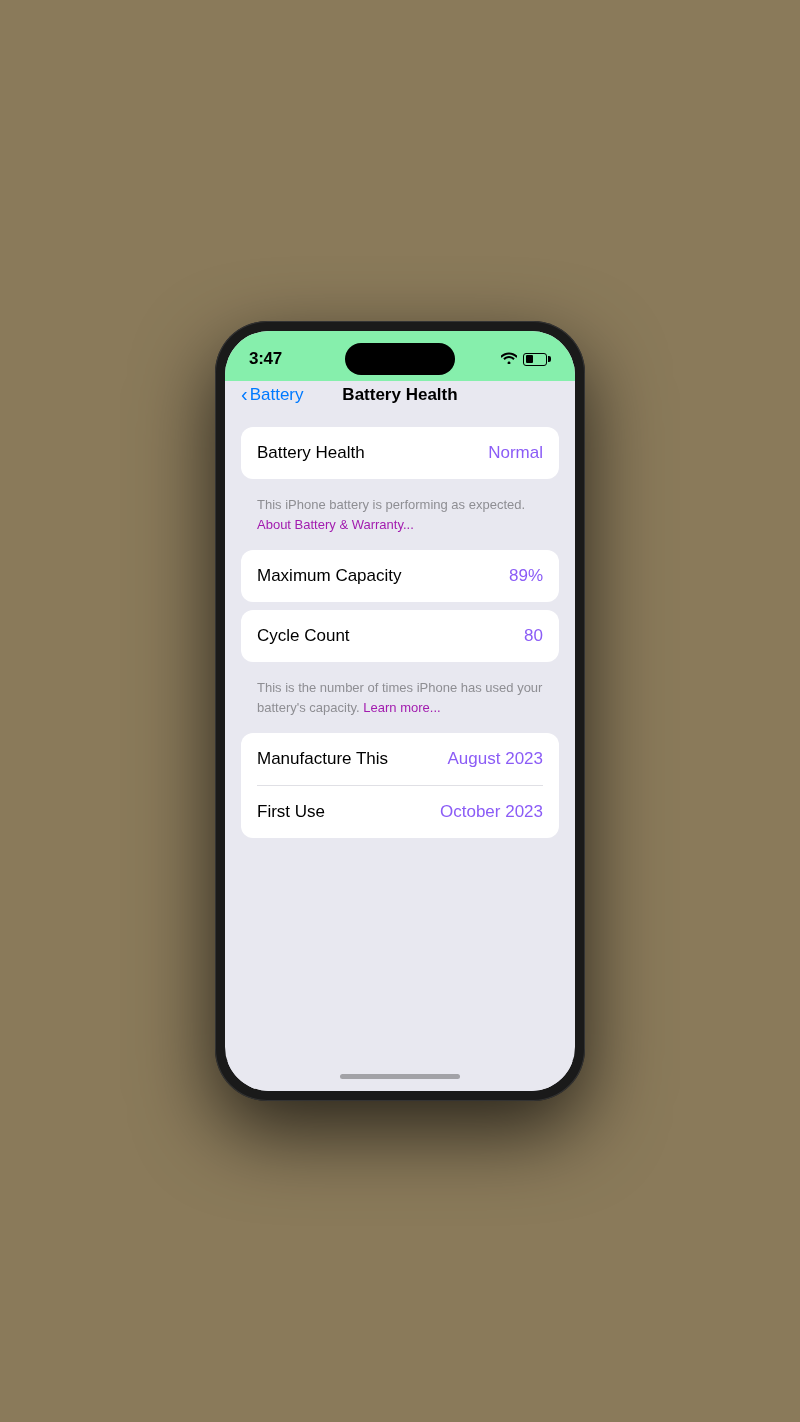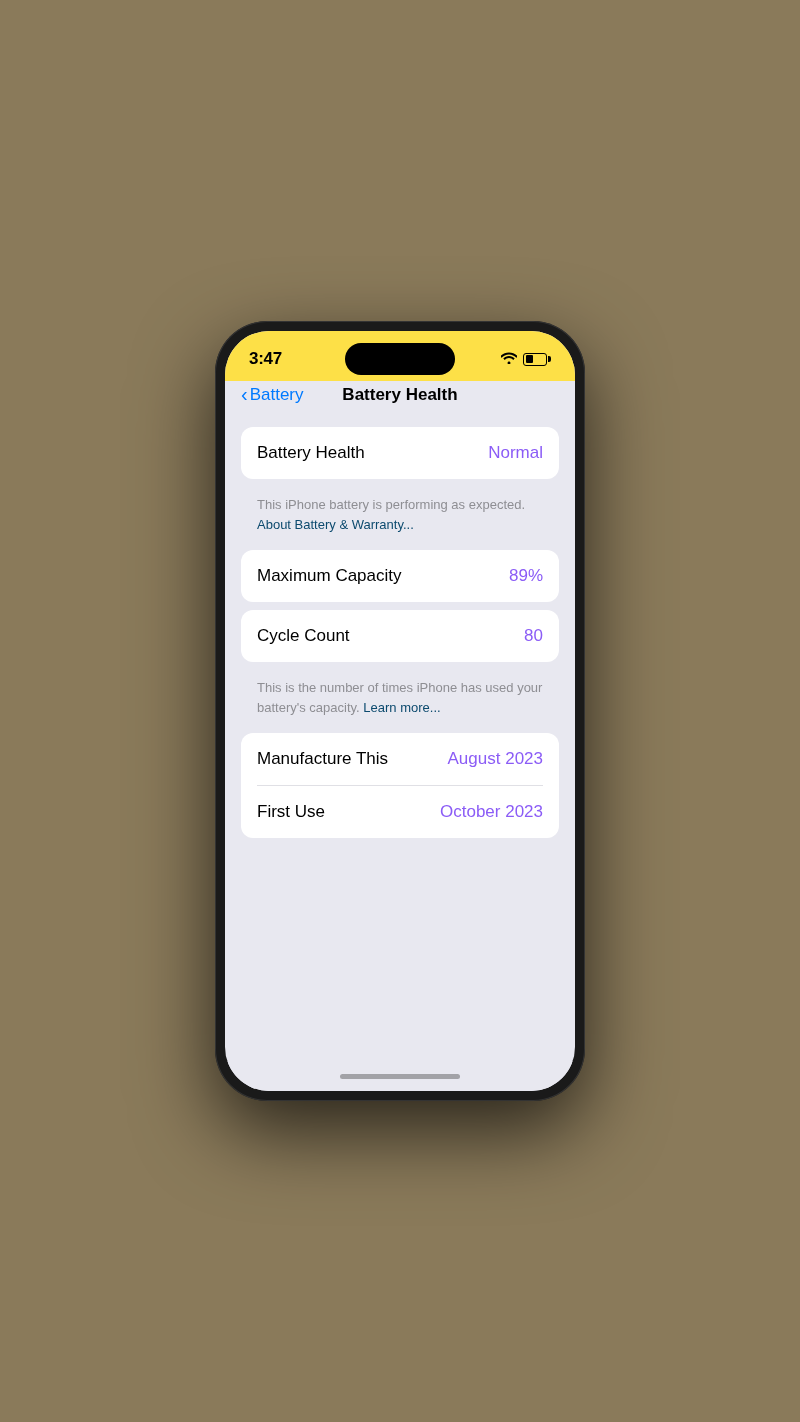--- a/index.html
+++ b/index.html
@@ -51,21 +51,21 @@
       z-index: 10;
     }
 
     
     .status-bar {
       display: flex;
       justify-content: space-between;
       align-items: center;
       padding: 14px 24px 8px;
       min-height: 50px;
-      background: #fde047;
+      background: #86efac;
       position: relative;
       z-index: 5;
     }
 
     .status-time {
       font-size: 17px;
       font-weight: 600;
       color: #000;
       letter-spacing: -0.3px;
     }
@@ -192,21 +192,21 @@
 
     
     .description {
       padding: 8px 16px 16px;
       color: #8e8e93;
       font-size: 13px;
       line-height: 1.5;
     }
 
     .description a {
-      color: #0c4a6e;
+      color: #a21caf;
       text-decoration: none;
     }
 
     
     .home-indicator {
       height: 30px;
       display: flex;
       align-items: center;
       justify-content: center;
       background: #e8e8f0;

